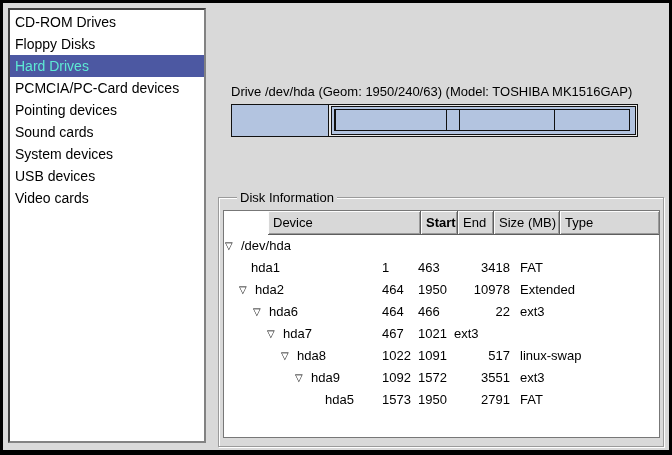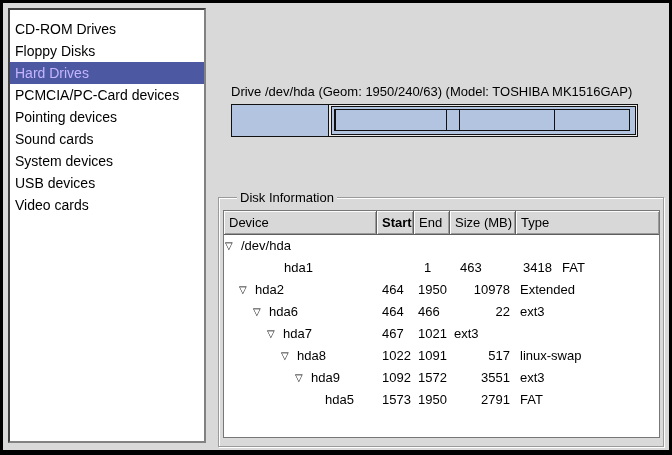--- a/index.html
+++ b/index.html
@@ -11,28 +11,28 @@
     background:#d9d9d9;
     border:3px solid #000; border-bottom-width:5px;
     overflow:hidden;
   }
 
   
   .devlist {
     position:absolute; left:5px; top:5px; width:198px; height:435px;
     background:#fff;
     border:2px solid; border-color:#404040 #828282 #828282 #404040;
-    padding-top:8px;
+    padding-top:1px;
     overflow:hidden;
   }
   .devlist .item {
     height:22px; line-height:22px; padding-left:5px;
     font-size:14px; white-space:nowrap; cursor:default;
   }
-  .devlist .item.selected { background:#4c58a2; color:#c4b5fd; }
+  .devlist .item.selected { background:#4c58a2; color:#5eead4; }
 
   
   .main { position:absolute; left:215px; top:0; width:446px; height:447px; }
 
   .drive-title {
     position:absolute; left:13px; top:81px; width:407px;
     text-align:left; font-size:13px; white-space:nowrap;
   }
 
   .pbar {
@@ -60,21 +60,21 @@
     background:#d9d9d9; padding:0 3px;
     font-size:13px; line-height:17px; white-space:nowrap;margin-left:15px;
   }
 
   .dtable {
     position:absolute; left:4px; top:12px; width:437px; height:228px;
     background:#fff;
     border:1px solid #777;
     overflow:hidden;
   }
-  .thead { display:flex; height:24px; border-bottom:1px solid #5e5e5e; }
+  .thead { display:flex; height:24px; border-bottom:1px solid #5e5e5e;margin-left:44px; }
   .th {
     background:#d8d8d8; font-size:13px; line-height:23px;
     padding-left:5px; white-space:nowrap; overflow:hidden;
     border-right:1px solid #5e5e5e;
     box-shadow: inset 1px 1px 0 #fdfdfd, inset -1px -1px 0 #9a9a9a;
     cursor:default;
   }
   .th:last-child { border-right:none; }
 
   .col-dev  { width:153px; }
@@ -146,21 +146,21 @@
             <span class="exp">▽</span>
             <span class="devlabel">/dev/hda</span>
           </div>
           <div class="td start"></div>
           <div class="td end"></div>
           <div class="td size"></div>
           <div class="td type"></div>
         </div>
 
         <div class="trow">
-          <div class="td dev" style="padding-left: 1px; margin-left: 42px;">
+          <div class="td dev" style="padding-left: 10px;">
             <span class="exp"></span>
             <span class="devlabel">hda1</span>
           </div>
           <div class="td start">1</div>
           <div class="td end">463</div>
           <div class="td size">3418</div>
           <div class="td type">FAT</div>
         </div>
 
         <div class="trow">

